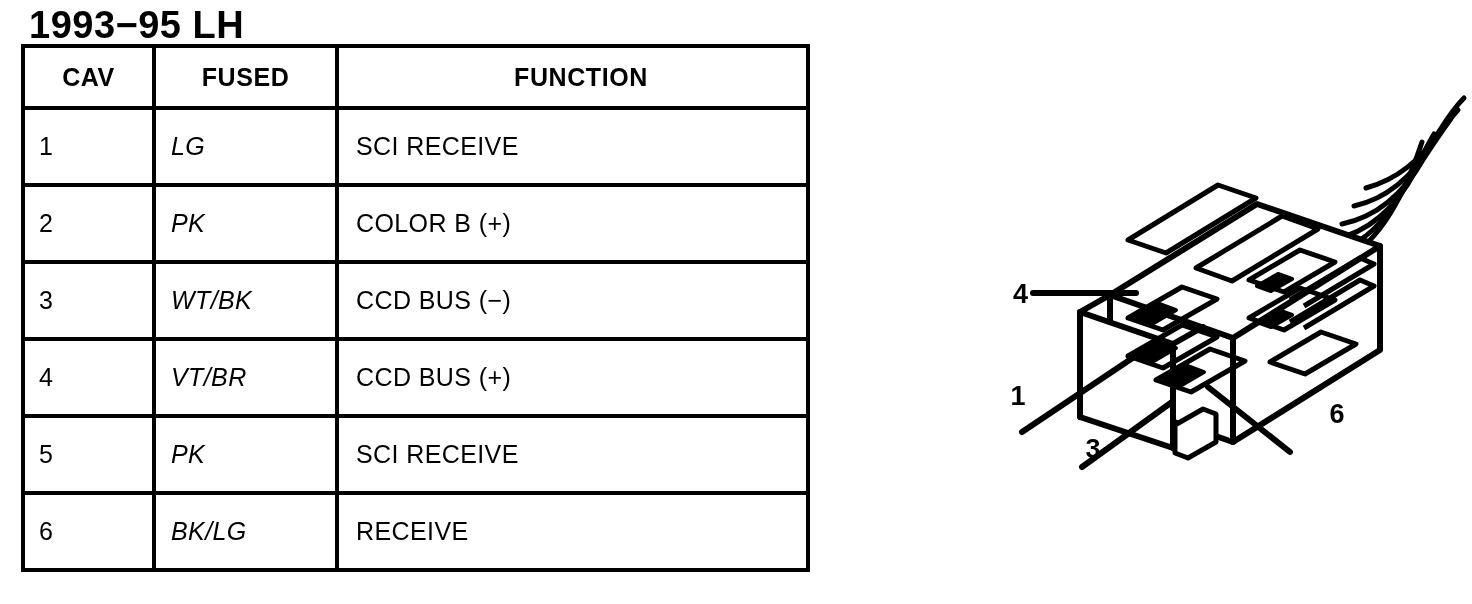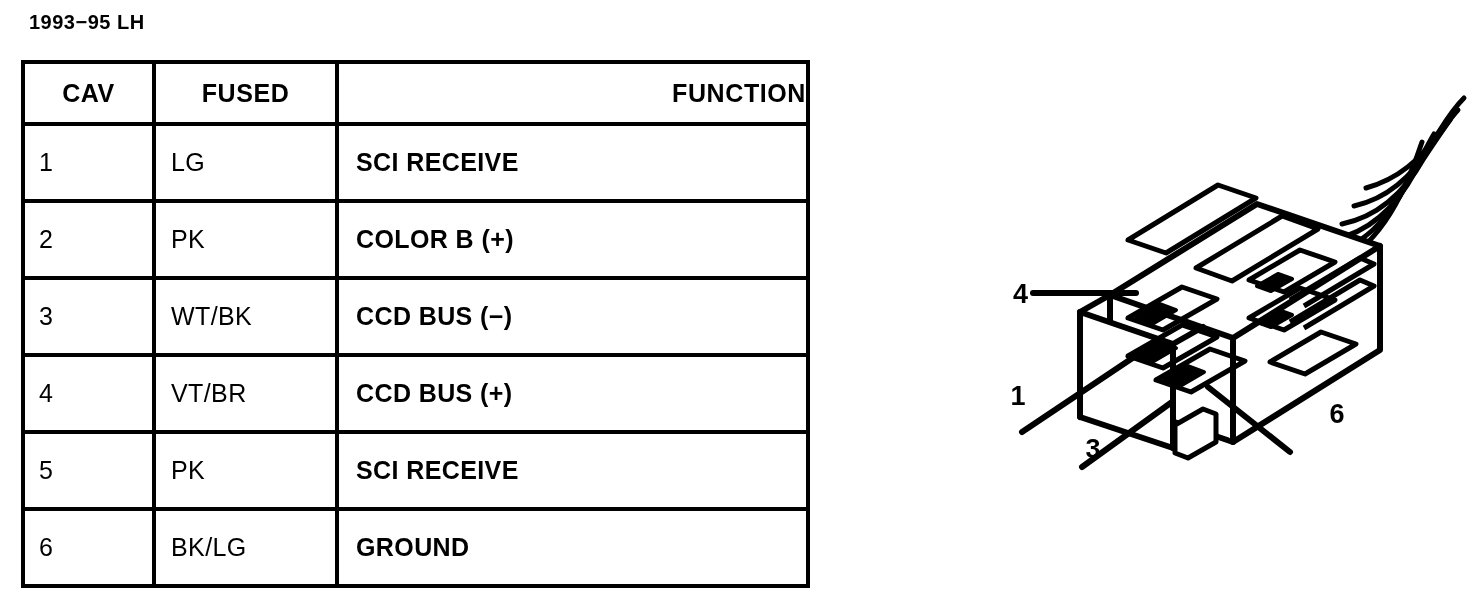--- a/index.html
+++ b/index.html
@@ -13,33 +13,33 @@
     position: relative;
     overflow: hidden;
     font-family: "Liberation Sans", sans-serif;
     color: #000000;
   }
 
   
   #diagram-title {
     position: absolute;
     left: 29px;
-    top: 12px;
-    font-size: 20px;
+    top: 6px;
+    font-size: 38px;
     font-weight: bold;
     letter-spacing: 0.5px;
     line-height: 1;
     white-space: pre;
   }
 
   
   #pinout-table {
     position: absolute;
     left: 21px;
-    top: 60px;
+    top: 44px;
     width: 785px;
     height: 513px;
     border-collapse: collapse;
     table-layout: fixed;
   }
   #pinout-table col.col-cav      { width: 131px; }
   #pinout-table col.col-color    { width: 183px; }
   #pinout-table col.col-function { width: 471px; }
 
   #pinout-table th,
@@ -51,31 +51,31 @@
     vertical-align: middle;
     background: #ffffff;
   }
   #pinout-table thead th {
     height: 58px;
     font-weight: bold;
     text-align: center;
     letter-spacing: 0.6px;
   }
   #pinout-table thead th.th-function {
-    text-align: right;
+    text-align: center;
     padding-left: 17px;
   }
   #pinout-table tbody td {
     height: 73px;
     font-weight: normal;
     letter-spacing: 0.4px;
   }
   #pinout-table td.cell-cav      { padding-left: 14px; }
-  #pinout-table td.cell-color    { padding-left: 15px; }
-  #pinout-table td.cell-function { padding-left: 17px; font-weight: bold; }
+  #pinout-table td.cell-color    { padding-left: 15px; font-style: italic; }
+  #pinout-table td.cell-function { padding-left: 17px; }
 
   
   #connector-illustration {
     position: absolute;
     left: 960px;
     top: 50px;
     width: 512px;
     height: 440px;
   }
   #connector-illustration svg {
@@ -130,21 +130,21 @@
       <td class="cell-function">CCD BUS (+)</td>
     </tr>
     <tr>
       <td class="cell-cav">5</td>
       <td class="cell-color">PK</td>
       <td class="cell-function">SCI RECEIVE</td>
     </tr>
     <tr>
       <td class="cell-cav">6</td>
       <td class="cell-color">BK/LG</td>
-      <td class="cell-function">GROUND</td>
+      <td class="cell-function">RECEIVE</td>
     </tr>
   </tbody>
 </table>
 
 <div id="connector-illustration">
   <svg viewBox="0 0 512 440" xmlns="http://www.w3.org/2000/svg">
 
     <g fill="none" stroke="#000000" stroke-width="5" stroke-linecap="round">
       <path d="M352,223 C392,215 420,186 440,146 C452,122 458,104 462,92"></path>
       <path d="M362,206 C402,198 428,170 448,132 C460,110 468,94 474,84"></path>

